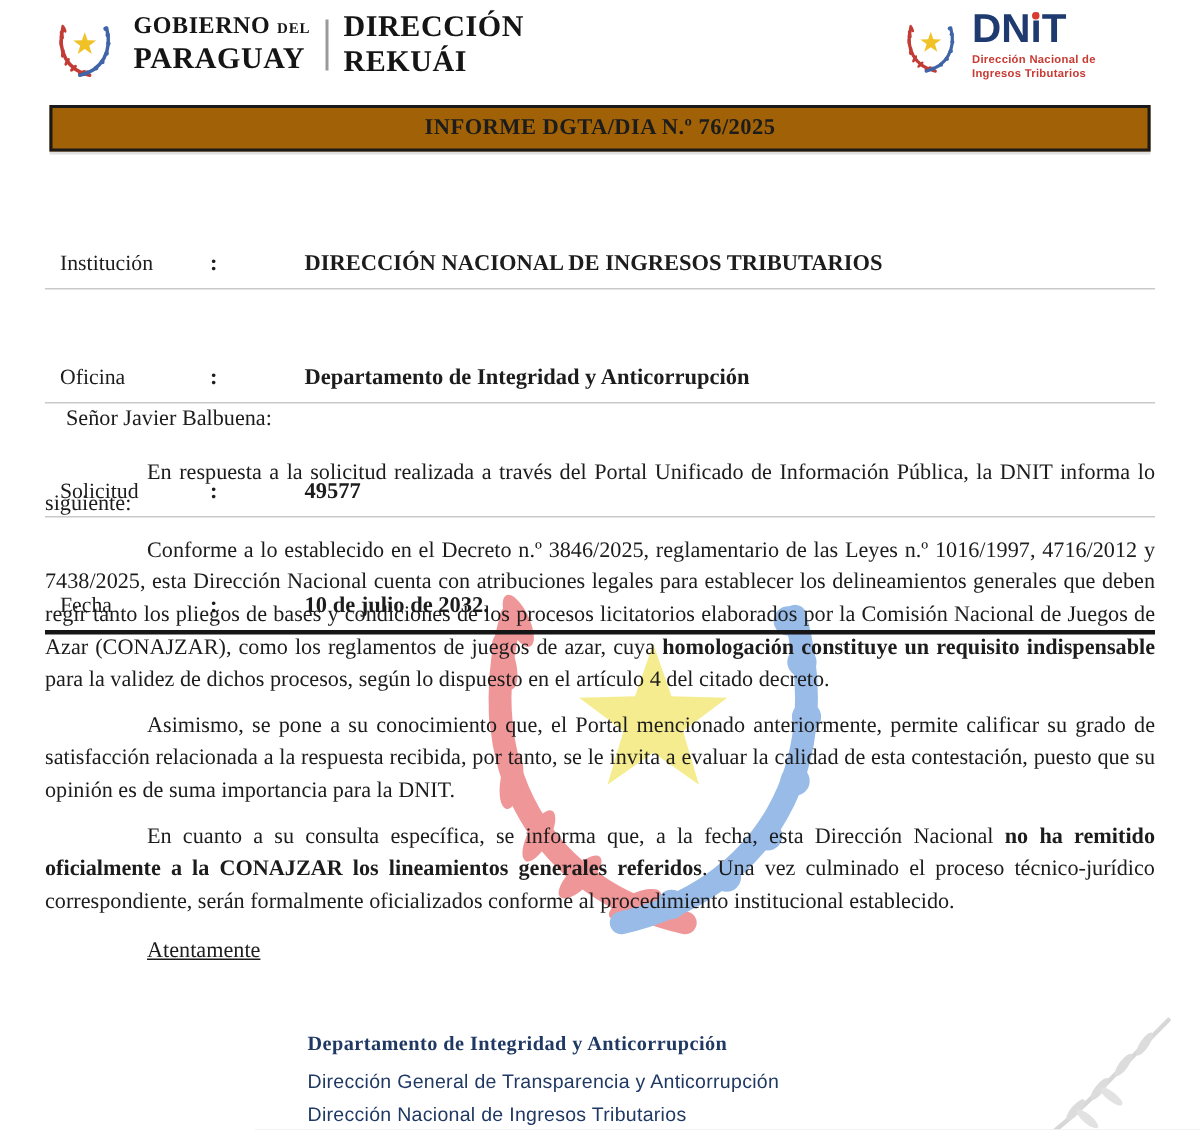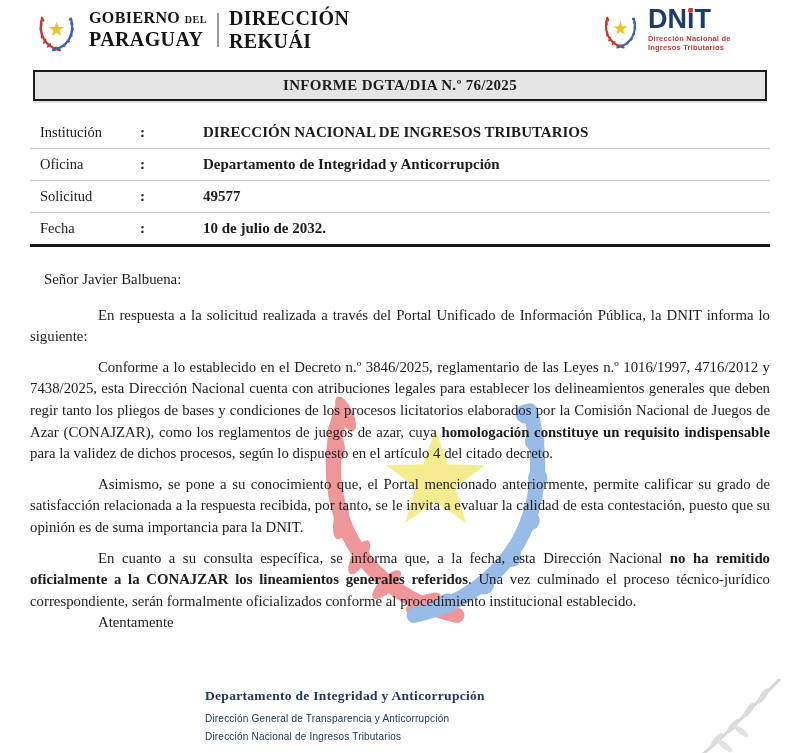--- a/index.html
+++ b/index.html
@@ -28,43 +28,43 @@
   .dnit-logo{position:absolute;left:599px;top:7px;display:flex;align-items:flex-start;z-index:2;}
   .dnit-emblem{width:43px;height:43px;}
   .dnit-text{margin-left:6px;font-family:"Liberation Sans", sans-serif;}
   .dnit-word{font-size:27px;font-weight:bold;color:#1e3a6e;line-height:25px;position:relative;display:inline-block;}
   .dnit-dot{position:absolute;left:40px;top:1px;width:5px;height:5px;border-radius:50%;background:#d93a31;}
   .dnit-sub{color:#c83a32;font-size:7.5px;font-weight:bold;line-height:9px;margin-top:2px;letter-spacing:.2px;}
   
   .title-bar{
     position:absolute;left:33px;top:70px;width:730px;height:27px;z-index:2;
     border:2px solid #1a1a1a;display:flex;align-items:center;justify-content:center;
-    font-weight:bold;font-size:15px;letter-spacing:.3px;background:#e5e5e5;
+    font-weight:bold;font-size:15px;letter-spacing:.3px;background:#a16207;
     box-shadow:0 2px 0 rgba(0,0,0,.12);
   }
   
   .info-table{position:absolute;left:30px;top:117px;width:740px;z-index:2;background:transparent;}
-  .info-row{display:flex;align-items:center;height:31px;border-bottom:1px solid #c9c9c9;}
+  .info-row{display:flex;align-items:center;height:31px;border-bottom:1px solid #c9c9c9;margin-top:44px;}
   .info-row:last-child{border-bottom:3px solid #161616;}
   .cell-label{width:110px;padding-left:10px;font-size:14.5px;box-sizing:border-box;}
   .cell-sep{width:63px;font-weight:bold;font-size:15px;}
   .cell-value{font-weight:bold;font-size:15px;flex:1;}
   
   .body-text{position:absolute;left:30px;top:255px;width:740px;z-index:1;
     font-size:14.8px;line-height:21.6px;text-align:justify;}
   .salutation{margin:14px;}
   .body-text p{margin:9px 0 0 0;text-indent:68px;}
-  .closing{text-indent:68px;text-align:left;}
+  .closing{margin-top:12px;text-indent:68px;text-align:left;text-decoration:underline;}
   
   .watermark{position:absolute;left:283px;top:316px;width:305px;height:330px;z-index:0;opacity:.95;}
   .footer-branch{position:absolute;left:668px;top:676px;width:130px;height:80px;z-index:0;}
   
   .footer{position:absolute;left:205px;top:688px;z-index:2;color:#1f3864;}
   .footer-dept{font-size:13.5px;font-weight:bold;letter-spacing:.3px;}
-  .footer-sub{font-family:"Liberation Sans", sans-serif;font-size:10px;margin-top:9px;letter-spacing:.2px;}
+  .footer-sub{font-family:"Liberation Sans", sans-serif;font-size:13px;margin-top:9px;letter-spacing:.2px;}
   .footer-sub + .footer-sub{margin-top:7px;}
 </style>
 </head>
 <body>
 
 <svg width="0" height="0" style="position:absolute" aria-hidden="true">
   <defs>
     <g id="emblem">
       <path class="em-arc-red" d="M57 94 C26 87 10 60 19 27"></path>
       <ellipse class="em-leaf-red" cx="0" cy="0" rx="2.4" ry="6.2" transform="translate(46 90) rotate(65)"></ellipse>

